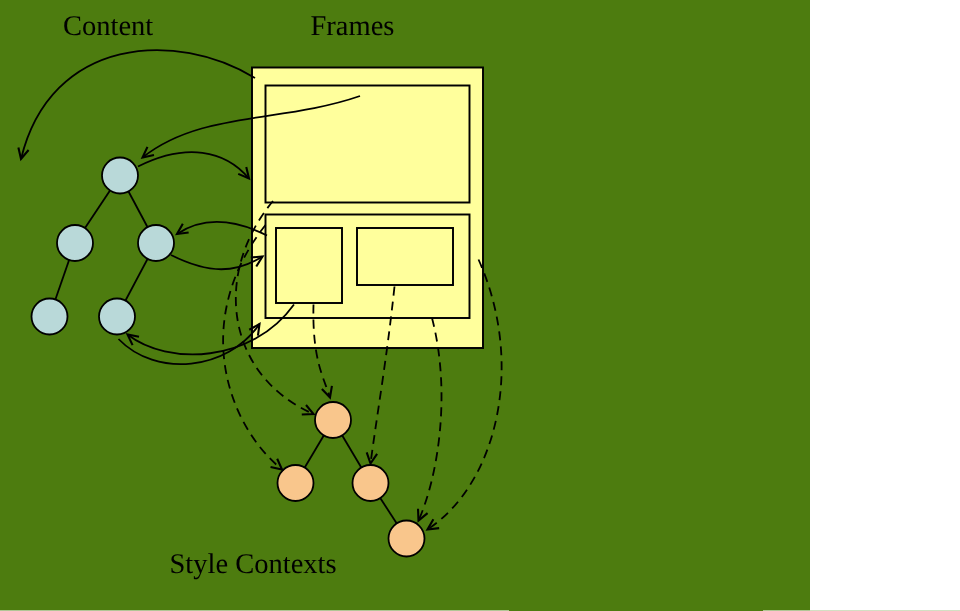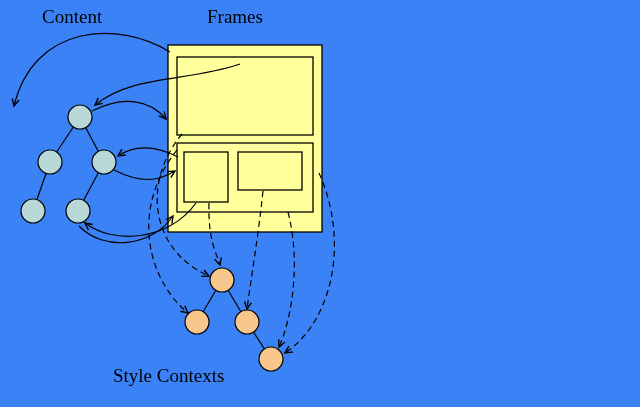--- a/index.html
+++ b/index.html
@@ -2,23 +2,23 @@
 <html><head>
 <meta charset="utf-8">
 <style>
   html, body {
     margin: 0;
     padding: 0;
     background: #ffffff;
   }
   .canvas {
     position: relative;
-    width: 640px;
+    width: 540px;
     height: 407px;
-    background: #3b82f6;
+    background: #4d7c0f;
     overflow: hidden;
   }
   svg text {
     font-family: "Liberation Serif", "DejaVu Serif", serif;
     font-size: 19px;
     fill: #000000;
   }
   .link {
     fill: none;
     stroke: #000000;

